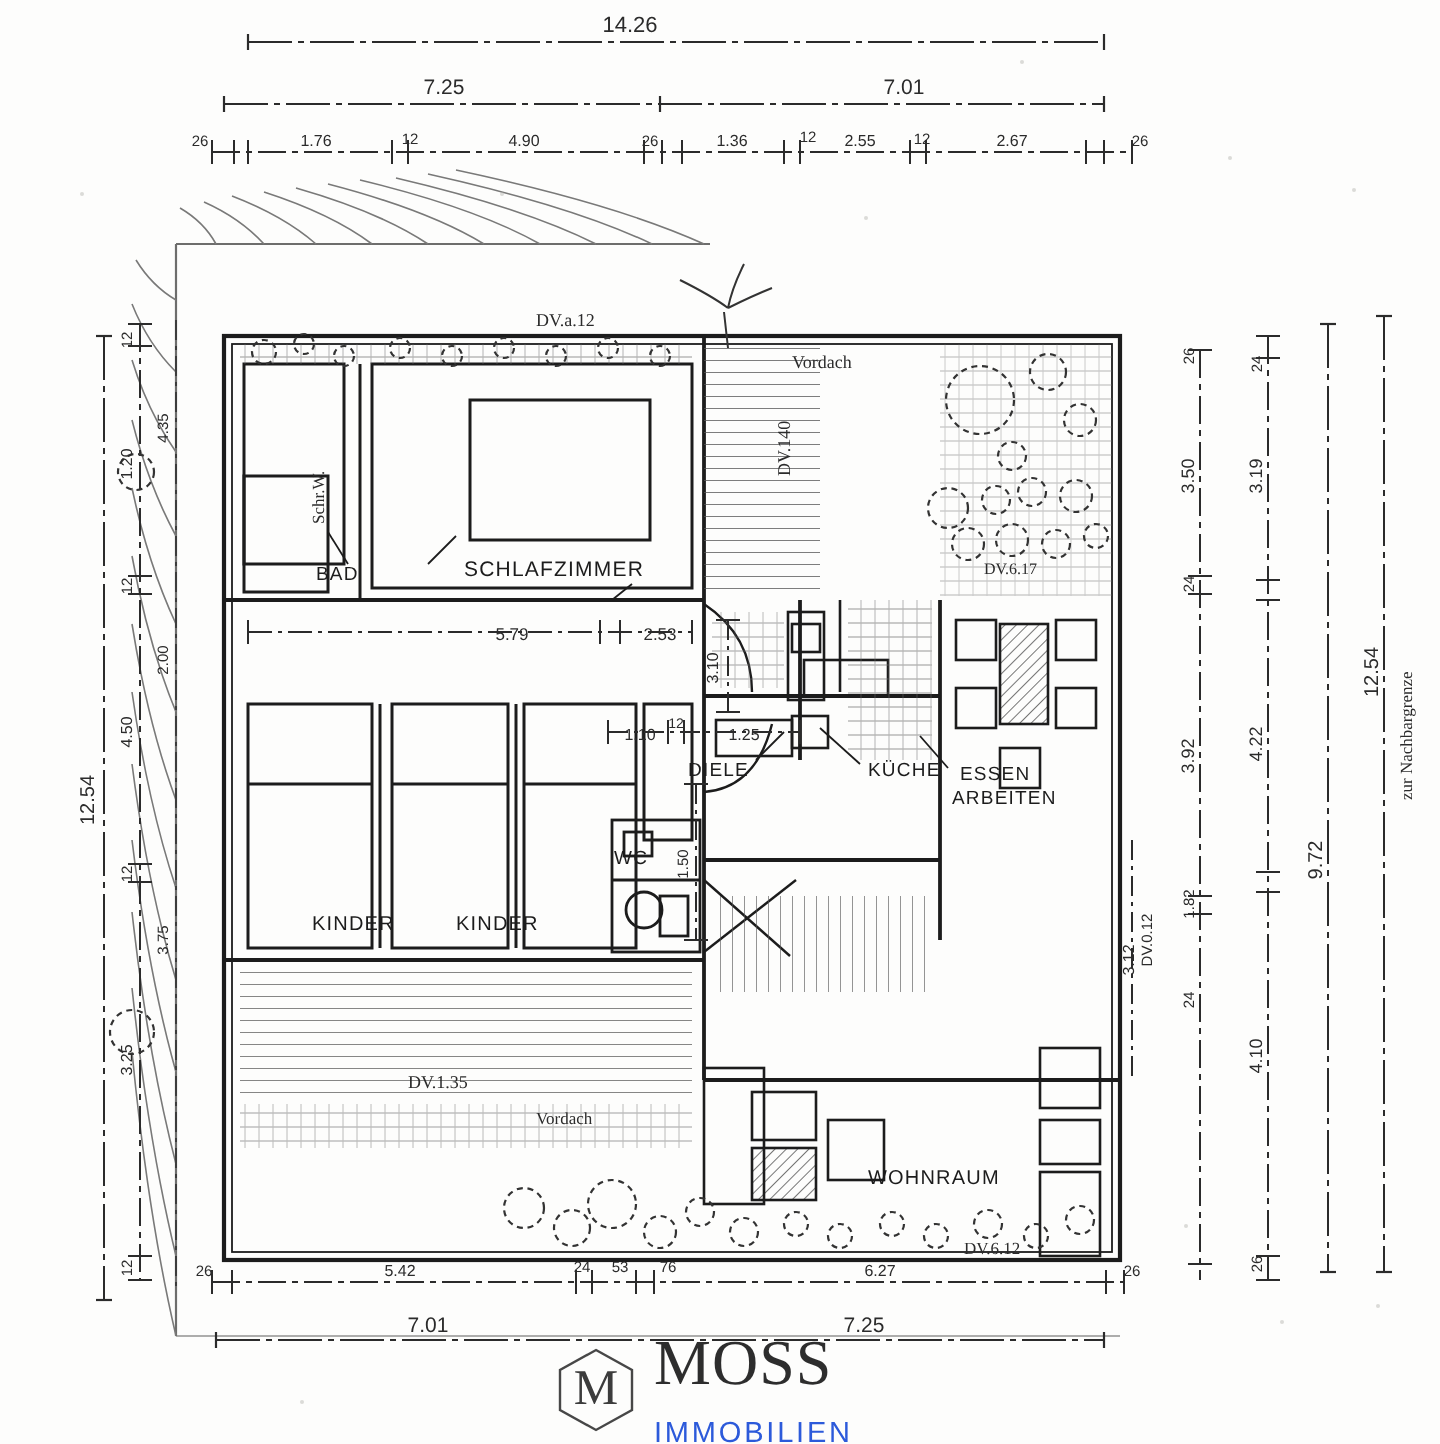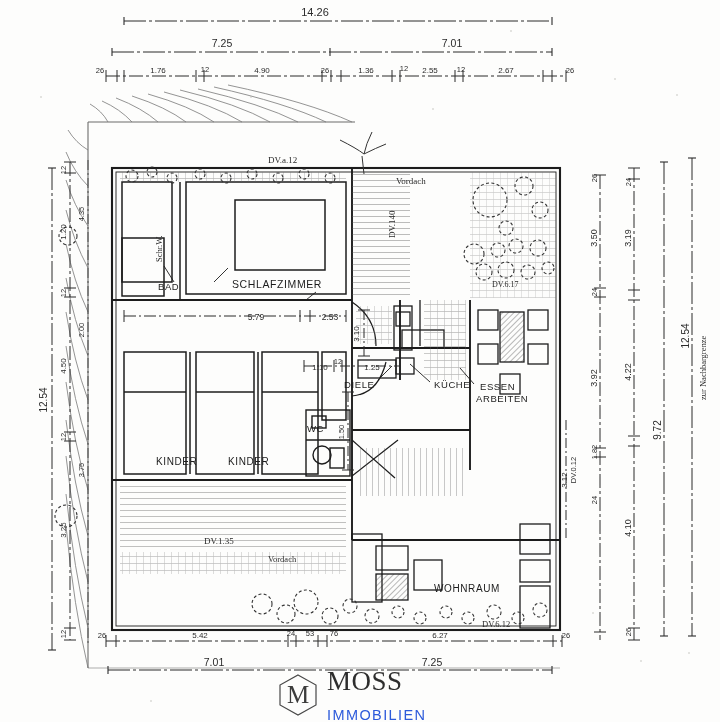--- a/index.html
+++ b/index.html
@@ -12,21 +12,21 @@
   .notetxt{font-family:"Liberation Serif",serif;fill:#2b2b2b;}
   
   #logo{position:absolute;left:276px;top:672px;width:180px;height:46px;
         display:flex;align-items:center;gap:7px;opacity:.93;}
   #logo .hexwrap{position:relative;width:44px;height:44px;flex:0 0 44px;}
   #logo .hexwrap svg{position:absolute;inset:0;}
   #logo .mglyph{position:absolute;inset:0;display:flex;align-items:center;
       justify-content:center;font-family:"Liberation Serif",serif;font-size:25px;
       color:#2e2e2e;}
   #logo .words{display:flex;flex-direction:column;line-height:1;}
-  #logo .w1{font-family:"Liberation Serif",serif;font-size:27px;color:#1e1e1e;
+  #logo .w1{font-family:"Liberation Serif",serif;font-size:32px;color:#1e1e1e;
       letter-spacing:.5px;}
   #logo .w2{font-family:"Liberation Sans",sans-serif;font-size:14.5px;color:#1d4ed8;
       letter-spacing:1.4px;margin-top:13px;}
   .speck{position:absolute;background:#b9b9b4;border-radius:50%;opacity:.5;}
 </style>
 </head>
 <body>
 
 <div id="sheet">
 

